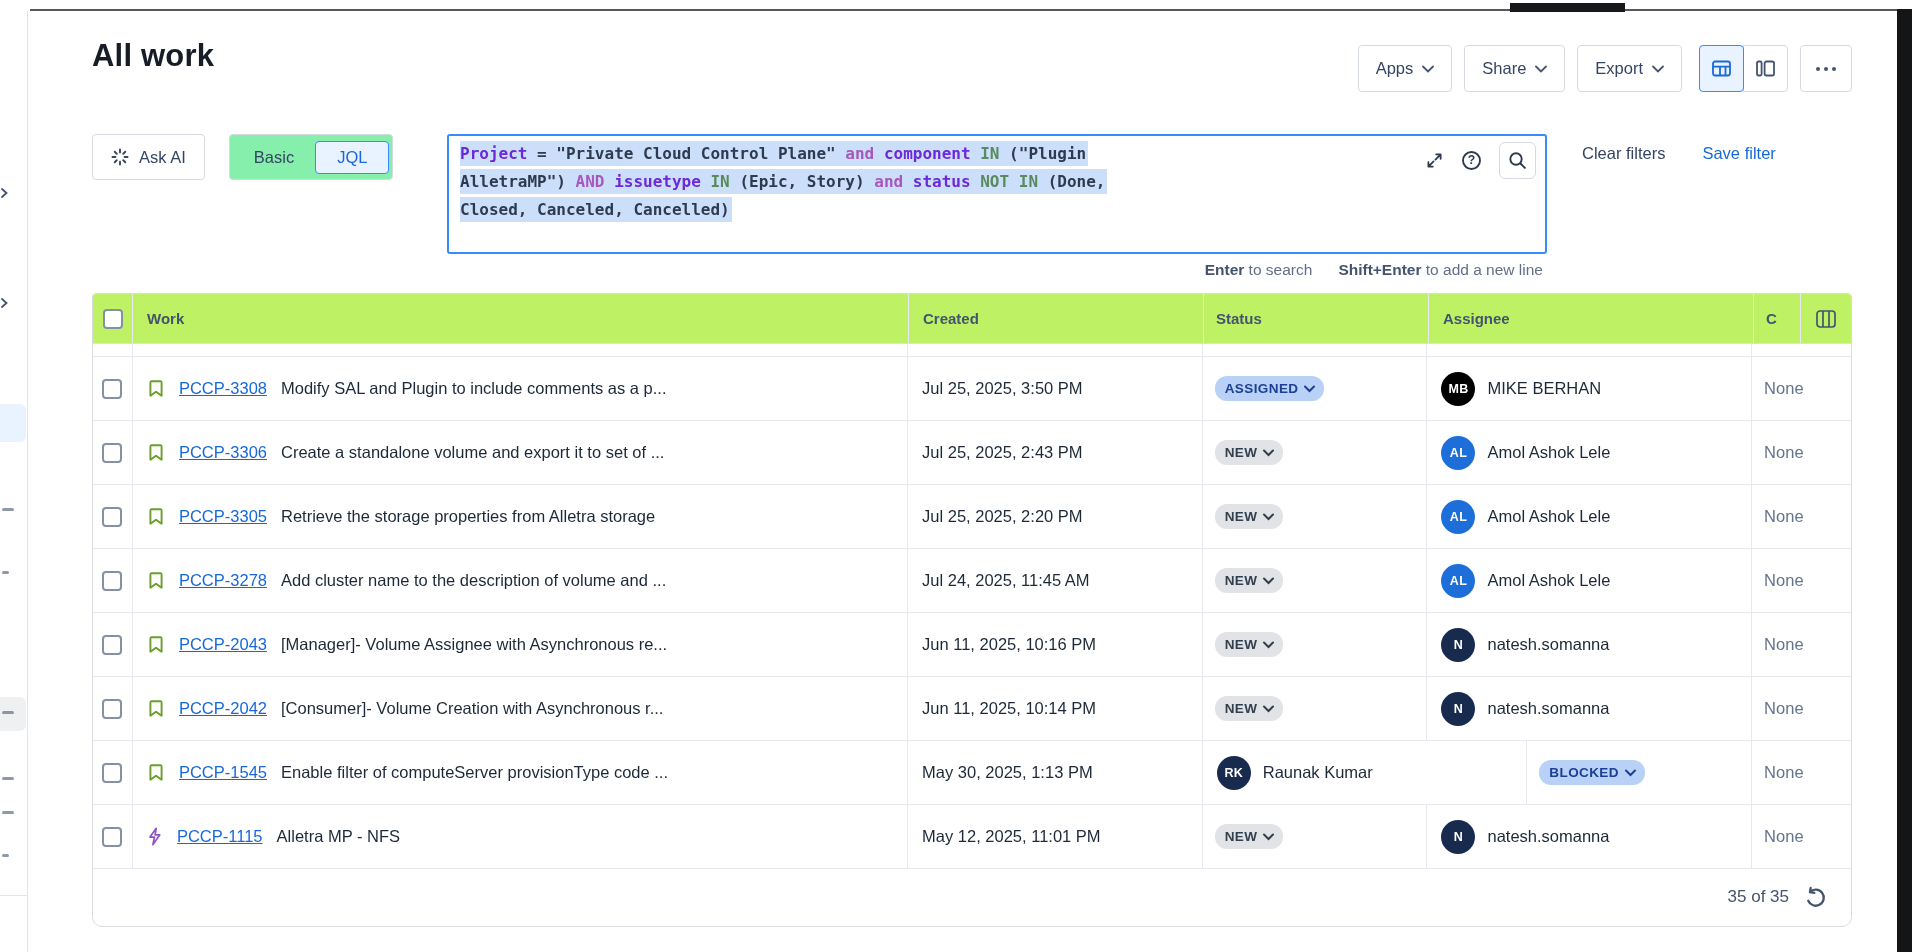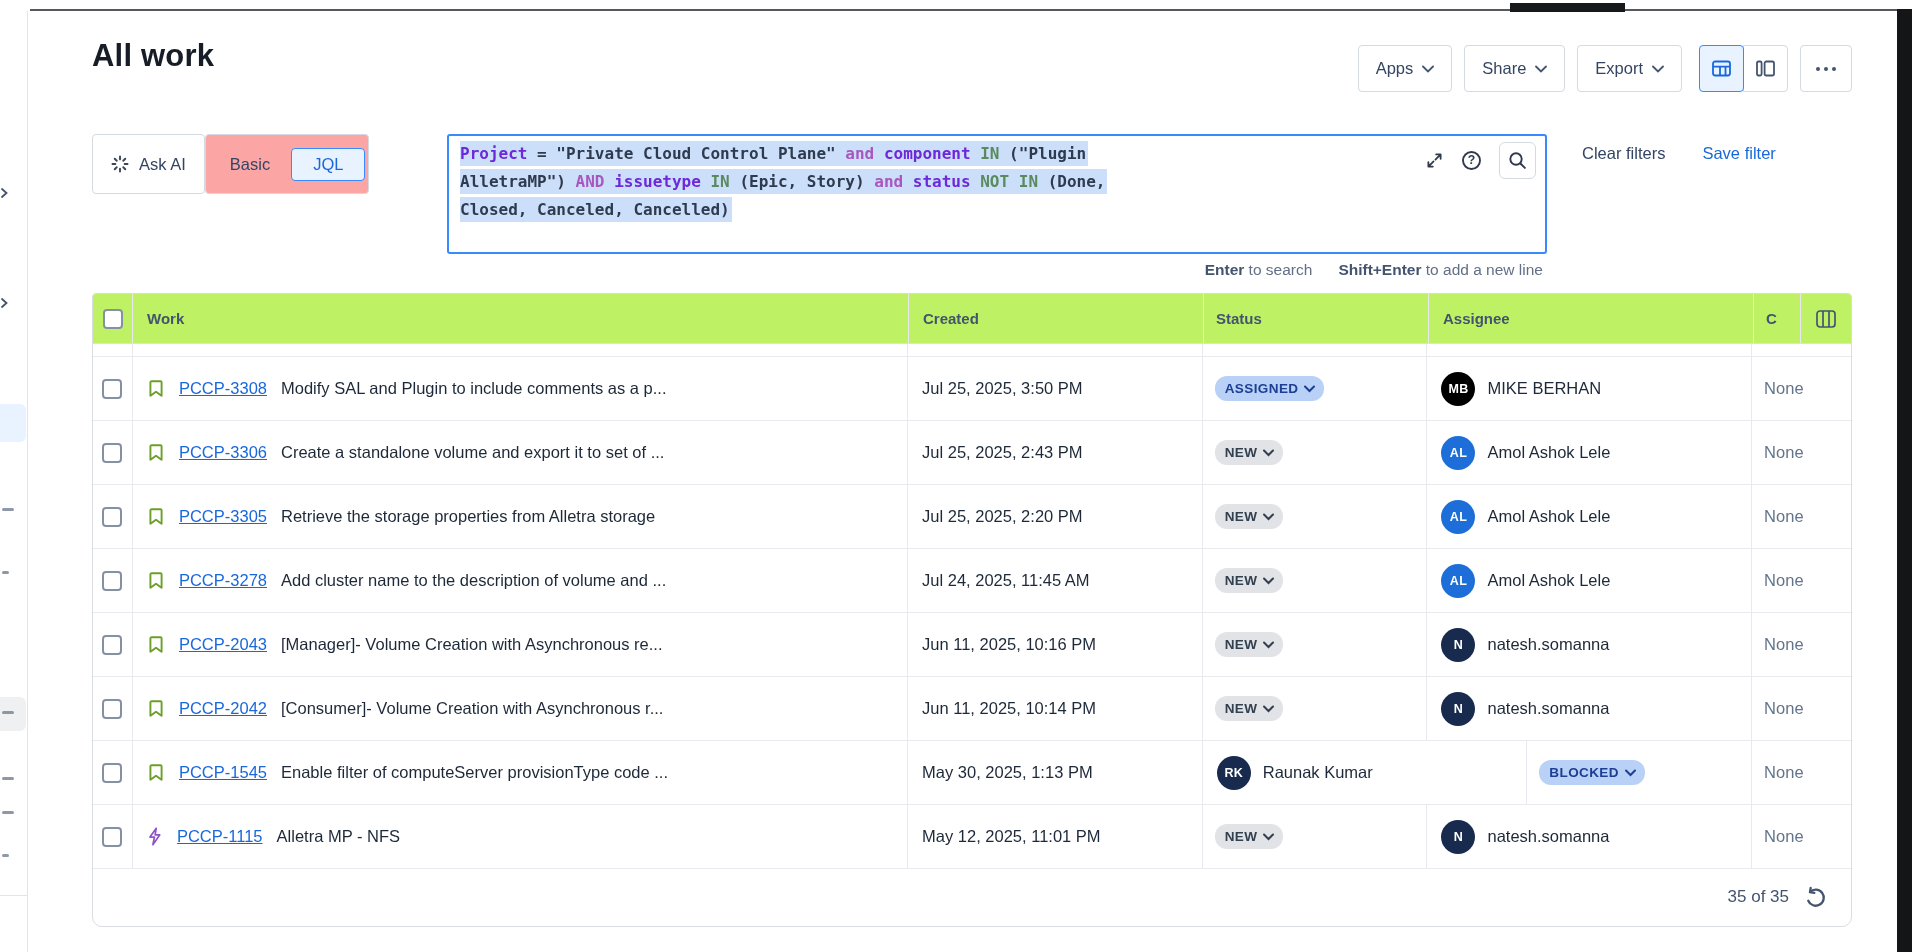--- a/index.html
+++ b/index.html
@@ -36,25 +36,25 @@
   .toggle-group { display:flex; margin-left:5px; }
   .tg-btn { width:45px; display:flex; align-items:center; justify-content:center; border:1px solid #d5d9e0; background:#fff; cursor:pointer; }
   .tg-btn.left { border-radius:4px 0 0 4px; }
   .tg-btn.right { border-radius:0 4px 4px 0; margin-left:-1px; }
   .tg-btn.sel { border:1px solid #388bff; background:#e9f2ff; border-radius:4px; z-index:2; }
   .more-btn { width:52px; display:flex; align-items:center; justify-content:center; gap:4px;
     border:1px solid #d5d9e0; border-radius:4px; background:#fff; cursor:pointer; }
   .dot { width:4px; height:4px; border-radius:50%; background:#44546f; }
 
   
-  .filter-left { position:absolute; left:92px; top:134px; display:flex; gap:0; height:60px; }
+  .filter-left { position:absolute; left:92px; top:134px; display:flex; gap:24px; height:46px; }
   .askai-btn { display:flex; align-items:center; gap:10px; padding:0 18px;
     border:1px solid #d5d9e0; border-radius:4px; background:#fff;
     font-size:16.5px; font-weight:500; color:#344563; cursor:pointer; }
-  .segment { display:flex; align-items:center; border:1px solid #d5d9e0; border-radius:4px; background:#fca5a5; padding:3px; }
+  .segment { display:flex; align-items:center; border:1px solid #d5d9e0; border-radius:4px; background:#86efac; padding:3px; }
   .seg-opt { padding:6px 21px; font-size:16.5px; font-weight:500; color:#344563; cursor:pointer; border-radius:4px; }
   .seg-opt.sel { border:1px solid #388bff; background:#e9f2ff; color:#1868db; }
 
   
   .jql-box { position:absolute; left:447px; top:134px; width:1100px; height:120px;
     border:2px solid #388bff; border-radius:3px; background:#fff; }
   .jql-code { position:absolute; left:11px; top:4px; font-family:"DejaVu Sans Mono", monospace;
     font-size:16px; font-weight:700; line-height:28px; white-space:pre; }
   .jql-line .sel { background:#cbdefa; padding:3px 2px 3px 0; }
   .tok-field   { color:#6d28d9; }
@@ -337,21 +337,21 @@
       </div>
       <div class="t-row">
         <div class="cell col-check">
           <span class="checkbox"></span>
         </div>
         <div class="cell col-work">
           <svg width="18" height="19" viewBox="0 0 16 17">
             <path d="M4 2h8a1 1 0 0 1 1 1v12l-5-3.6L3 15V3a1 1 0 0 1 1-1z" fill="none" stroke="#6b9f27" stroke-width="1.7" stroke-linejoin="round"></path>
           </svg>
           <a class="key">PCCP-2043</a>
-          <span class="summary">[Manager]- Volume Creation with Asynchronous re...</span>
+          <span class="summary">[Manager]- Volume Assignee with Asynchronous re...</span>
         </div>
         <div class="cell col-created">Jun 11, 2025, 10:16 PM</div>
         <div class="cell col-status">
           <span class="badge gray">NEW<svg width="11" height="8" viewBox="0 0 11 8">
               <path d="M1 1.5l4.5 4.5L10 1.5" fill="none" stroke="currentColor" stroke-width="2" stroke-linecap="round"></path>
             </svg></span>
         </div>
         <div class="cell col-assignee">
           <span class="avatar" style="background:#182a4e">N</span>
           <span>natesh.somanna</span>

